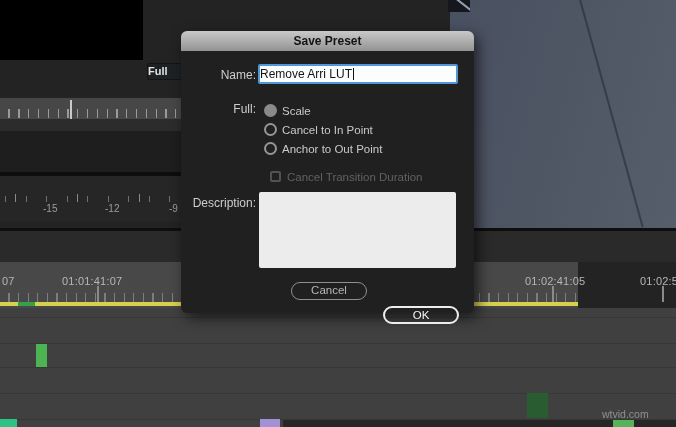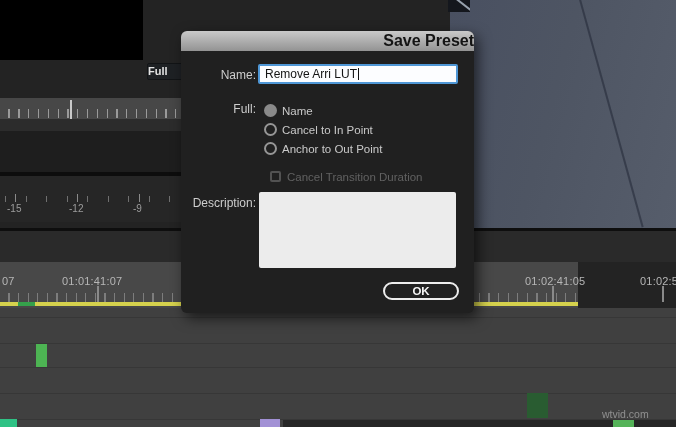--- a/index.html
+++ b/index.html
@@ -27,21 +27,21 @@
   .left-ruler .major-tick { position:absolute; left:70px; top:2px; width:2px; height:19px; background:#c9c9c9; }
   .left-band1 { left:0; top:119px; width:181px; height:12px; background:#2c2c2c; }
   .left-band2 { left:0; top:131px; width:181px; height:41px; background:#1e1e1e; }
   .left-dark-line { left:0; top:172px; width:181px; height:4px; background:#0d0d0d; }
   .meter-panel { left:0; top:176px; width:181px; height:46px; background:#262626; }
   .meter-panel .m-ticks {
     position:absolute; left:5px; top:20px; width:165px; height:6px;
     background:repeating-linear-gradient(90deg, #707070 0 1px, transparent 1px 20.5px);
   }
   .meter-panel .m-major { position:absolute; top:18px; width:1px; height:8px; background:#8a8a8a; }
-  .meter-label { position:absolute; top:27px; font-size:10px; color:#9c9c9c; }
+  .meter-label { position:absolute; top:27px; font-size:10px; color:#9c9c9c;margin-left:36px; }
 
   
   .video-monitor {
     left:450px; top:0; width:226px; height:228px; overflow:hidden;
     background:linear-gradient(105deg, #495061 0%, #4e5563 45%, #565d6b 100%);
   }
   .video-diagonal {
     position:absolute; left:128px; top:-4px; width:2px; height:240px;
     background:rgba(32,39,52,0.55); transform:rotate(-15.4deg); transform-origin:top left;
   }
@@ -79,30 +79,30 @@
   .watermark { position:absolute; left:602px; top:100px; font-size:10.5px; color:rgba(195,195,195,0.6); }
 
   
   .dialog {
     left:181px; top:31px; width:293px; height:282px; border-radius:6px;
     background:#202020; box-shadow:4px 5px 14px rgba(0,0,0,0.6);
   }
   .dialog-titlebar {
     position:absolute; left:0; top:0; width:100%; height:20px;
     background:linear-gradient(#c9c9c9, #939393); border-radius:6px 6px 0 0;
-    text-align:right; font-size:16px; font-weight:bold; color:#141414; line-height:20px;
+    text-align:center; font-size:12px; font-weight:bold; color:#141414; line-height:20px;
   }
   .dlg-label {
     position:absolute; left:6px; width:69px; text-align:right;
     font-size:12px; color:#cdcdcd;
   }
   .name-input {
     position:absolute; left:77px; top:33px; width:200px; height:20px;
     background:#fcfdff; border:2px solid #4f97d6; border-radius:2px;
-    font-size:12px; color:#141414; line-height:16px; padding-left:5px; white-space:nowrap; overflow:hidden;
+    font-size:12px; color:#141414; line-height:16px; white-space:nowrap; overflow:hidden;
   }
   .caret { display:inline-block; width:1px; height:12px; background:#111; vertical-align:-2px; margin-left:1px; }
   .radio-row { position:absolute; left:83px; height:14px; }
   .radio {
     display:inline-block; width:13px; height:13px; border-radius:50%;
     border:2px solid #969696; vertical-align:middle;
   }
   .radio.selected { border:none; background:#8a8a8a; }
   .radio-label { font-size:11.5px; color:#c9c9c9; margin-left:5px; vertical-align:middle; }
   .checkbox-row { position:absolute; left:89px; top:136px; height:13px; }
@@ -114,21 +114,21 @@
   .desc-area {
     position:absolute; left:78px; top:161px; width:197px; height:76px;
     background:#ececec; border:none; border-radius:2px; resize:none;
     font-family:"Liberation Sans", sans-serif; font-size:12px;
   }
   .pill-btn {
     position:absolute; top:251px; width:76px; height:18px; border-radius:10px;
     background:transparent; text-align:center; font-size:11.5px; line-height:15px;
   }
   .cancel-btn { left:110px; border:1.5px solid #8f8f8f; color:#b6b6b6; }
-  .ok-btn { left:202px; border:2px solid #ededed; color:#f4f4f4; font-weight:bold; }
+  .ok-btn { left:202px; border:2px solid #ededed; color:#f4f4f4; font-weight:normal;margin-top:24px; }
 </style>
 </head>
 <body>
 
 <div class="app">
 
   <div class="abs source-monitor"></div>
 
   <div class="abs full-button">Full</div>
 
@@ -190,32 +190,33 @@
 
   <div class="abs dialog">
     <div class="dialog-titlebar">Save Preset</div>
 
     <div class="dlg-label" style="top:37px">Name:</div>
     <div class="name-input"><span>Remove Arri LUT</span><span class="caret"></span></div>
 
     <div class="dlg-label" style="top:71px">Full:</div>
 
     <div class="radio-row" style="top:70px">
-      <span class="radio selected"></span><span class="radio-label">Name</span>
+      <span class="radio selected"></span><span class="radio-label">Scale</span>
     </div>
     <div class="radio-row" style="top:89px">
       <span class="radio"></span><span class="radio-label">Cancel to In Point</span>
     </div>
     <div class="radio-row" style="top:108px">
       <span class="radio"></span><span class="radio-label">Anchor to Out Point</span>
     </div>
 
     <div class="checkbox-row">
       <span class="checkbox"></span><span class="checkbox-label">Cancel Transition Duration</span>
     </div>
 
     <div class="dlg-label" style="top:165px">Description:</div>
     <textarea class="desc-area" style=""></textarea>
 
+    <div class="pill-btn cancel-btn">Cancel</div>
     <div class="pill-btn ok-btn">OK</div>
   </div>
 
 </div>
 
 </body></html>

